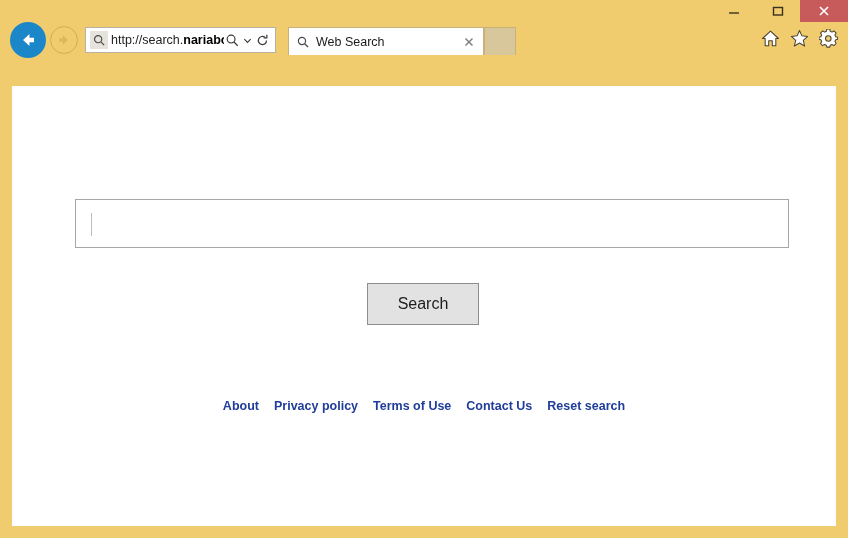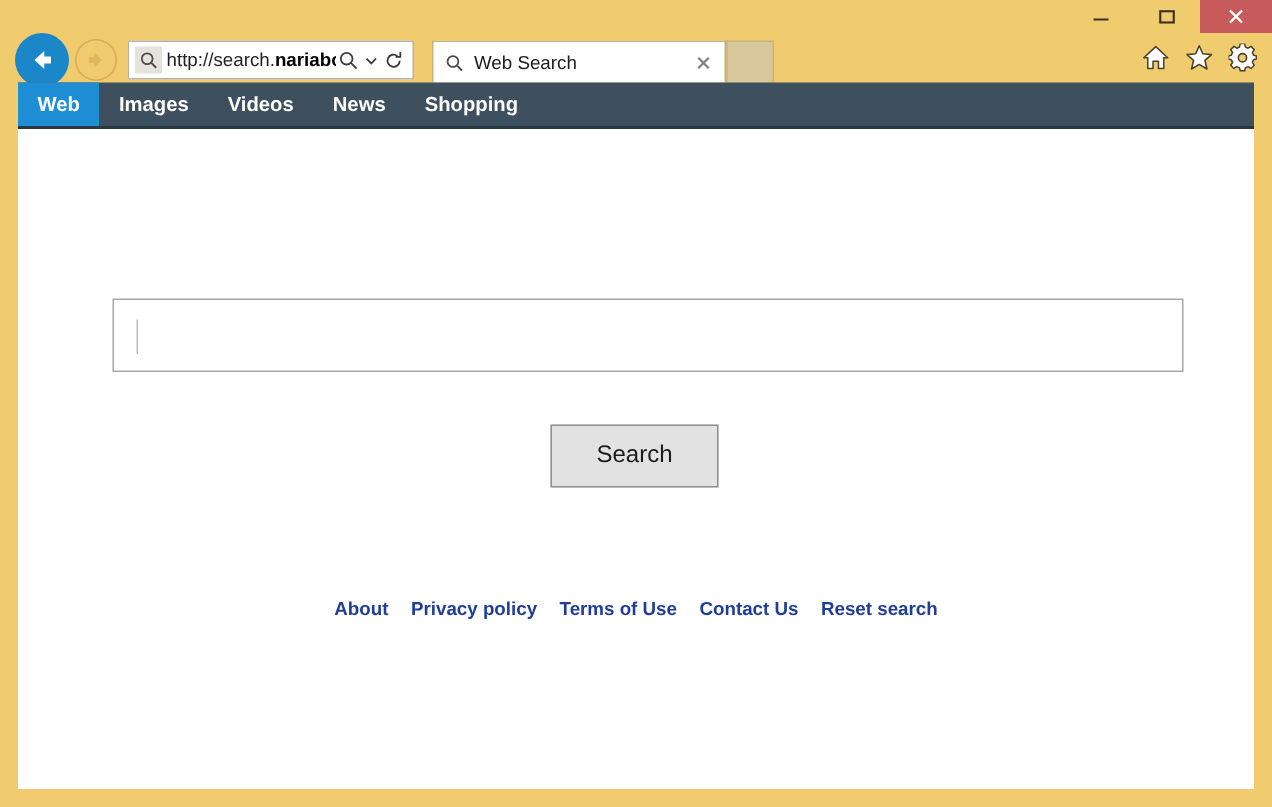--- a/index.html
+++ b/index.html
@@ -374,37 +374,20 @@
       <svg width="19" height="19" viewBox="0 0 20 20">
         <path d="M8.4 1.6 L11.6 1.6 L12.1 4 L14 4.9 L16.1 3.6 L18.4 5.9 L17.1 8 L18 9.9
                  L20 10.4 L20 12.6 L18 13.1 L17.1 15 L18.4 17.1 L16.1 19.4 L14 18.1
                  L12.1 19 L11.6 21 L8.4 21 L7.9 19 L6 18.1 L3.9 19.4 L1.6 17.1 L2.9 15
                  L2 13.1 L0 12.6 L0 10.4 L2 9.9 L2.9 8 L1.6 5.9 L3.9 3.6 L6 4.9 L7.9 4 Z" transform="translate(0,-1.5) scale(0.98)" fill="#ffffff" stroke="#4a4330" stroke-width="1.1" stroke-linejoin="round"></path>
         <circle cx="9.8" cy="10" r="2.9" fill="#f0cc6e" stroke="#4a4330" stroke-width="1.1"></circle>
       </svg>
     </span>
   </div>
 
-  <div id="site-navbar">
-    <div class="site-nav-item active">
-      <span>Web</span>
-    </div>
-    <div class="site-nav-item">
-      <span>Images</span>
-    </div>
-    <div class="site-nav-item">
-      <span>Videos</span>
-    </div>
-    <div class="site-nav-item">
-      <span>News</span>
-    </div>
-    <div class="site-nav-item">
-      <span>Shopping</span>
-    </div>
-  </div>
 
   <div id="page">
 
     <div id="search-input-box">
       <div id="search-caret"></div>
     </div>
 
     <div id="footer-links">
       <a class="footer-link" href="#">About</a>
       <a class="footer-link" href="#">Privacy policy</a>

